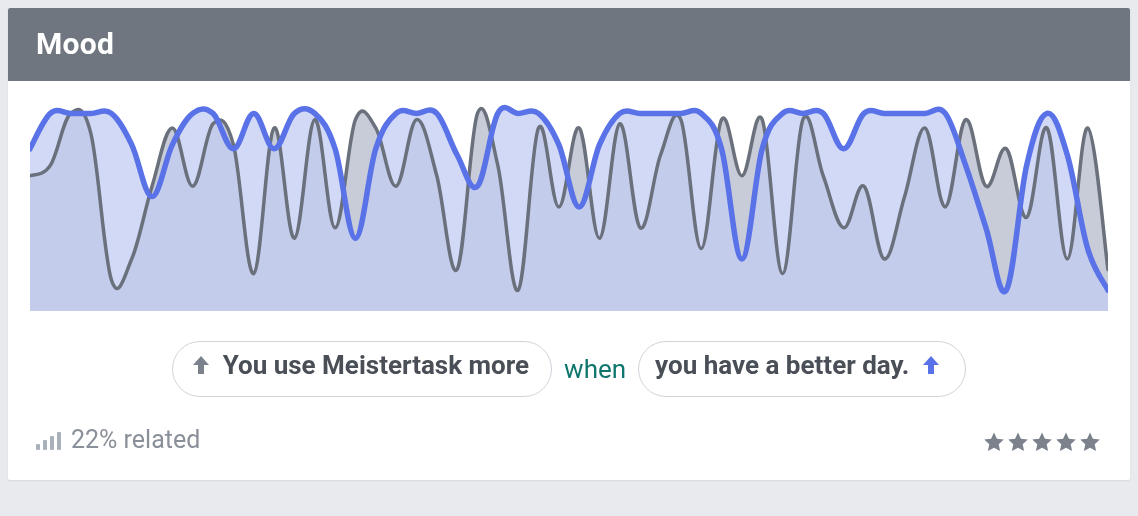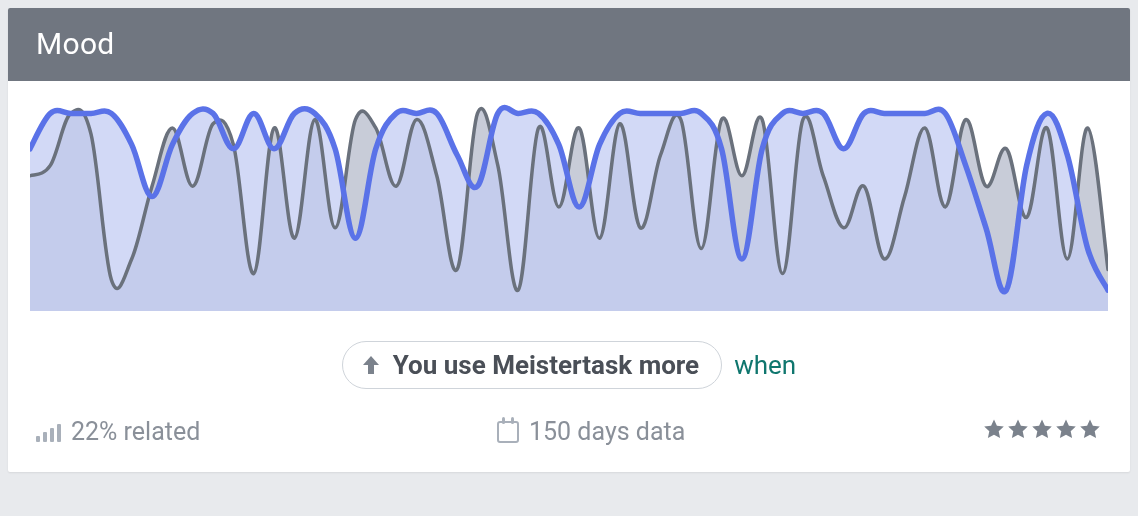--- a/index.html
+++ b/index.html
@@ -13,21 +13,21 @@
       background: #fff;
       border-radius: 2px;
       box-shadow: 0 1px 2px rgba(0,0,0,0.08);
       overflow: hidden;
     }
     .header {
       background: #707680;
       color: #fff;
       padding: 18px 28px 20px;
       font-size: 30px;
-      font-weight: 400;
+      font-weight: 700;
       letter-spacing: 0.3px;
     }
     .chart-wrap {
       padding: 22px 22px 10px;
     }
     .chart {
       position: relative;
       width: 100%;
       height: 208px;
     }
@@ -40,30 +40,30 @@
       padding: 20px 20px 28px;
       font-size: 26px;
       color:#555b63;
     }
     .pill {
       display:inline-flex;
       align-items:center;
       gap:10px;
       border:1.5px solid #cfd4da;
       border-radius: 999px;
-      padding: 8px 22px 8px 16px;
+      padding: 8px 22px 16px 16px;
       background:#fff;
     }
     .pill-text { font-weight:700; color:#4a4f57; }
     .when { color:#0f766e; font-weight:400; }
     .arrow-svg { width:24px; height:24px; display:block; }
     .footer {
       display:flex;
       justify-content:space-between;
-      align-items:flex-start;
+      align-items:flex-end;
       padding: 0 28px 26px;
       font-size: 25px;
       color:#8a9099;
     }
     .footer-item { display:flex; align-items:center; gap:10px; }
     .bars-icon { display:flex; align-items:flex-end; gap:3px; height:20px; }
     .bars-icon span { width:4px; background:#a9b0ba; display:block; border-radius:1px; }
     .bars-icon span:nth-child(1){height:6px;}
     .bars-icon span:nth-child(2){height:10px;}
     .bars-icon span:nth-child(3){height:14px;}
@@ -99,35 +99,37 @@
   </div>
 
   <div class="insight-row">
     <span class="pill">
       <svg class="arrow-svg" viewBox="0 0 24 24">
         <path id="arrow1" d="M12 3 L20 12 L15 12 L15 21 L9 21 L9 12 L4 12 Z" fill="#7b828c"></path>
       </svg>
       <span class="pill-text">You use Meistertask more</span>
     </span>
     <span class="when">when</span>
+    <span class="pill">
+      <span class="pill-text">you have a better day.</span>
+      <svg class="arrow-svg" viewBox="0 0 24 24">
+        <path id="arrow2" d="M12 3 L20 12 L15 12 L15 21 L9 21 L9 12 L4 12 Z" fill="#5a72e8"></path>
+      </svg>
+    </span>
   </div>
 
   <div class="footer">
     <div class="footer-item">
       <span class="bars-icon">
           <span></span>
           <span></span>
           <span></span>
           <span></span>
         </span>
       <span>22% related</span>
-    </div>
-    <div class="footer-item">
-      <span class="calendar-icon"></span>
-      <span>150 days data</span>
     </div>
     <div class="footer-item">
       <span class="stars" id="stars">
           <svg class="star-svg" viewBox="0 0 24 24">
             <path d="M12 2.5l2.9 6.3 6.9.7-5.1 4.7 1.4 6.8L12 17.8 5.9 21l1.4-6.8L2.2 9.5l6.9-.7L12 2.5z" fill="#7b828c"></path>
           </svg>
           <svg class="star-svg" viewBox="0 0 24 24">
             <path d="M12 2.5l2.9 6.3 6.9.7-5.1 4.7 1.4 6.8L12 17.8 5.9 21l1.4-6.8L2.2 9.5l6.9-.7L12 2.5z" fill="#7b828c"></path>
           </svg>
           <svg class="star-svg" viewBox="0 0 24 24">

